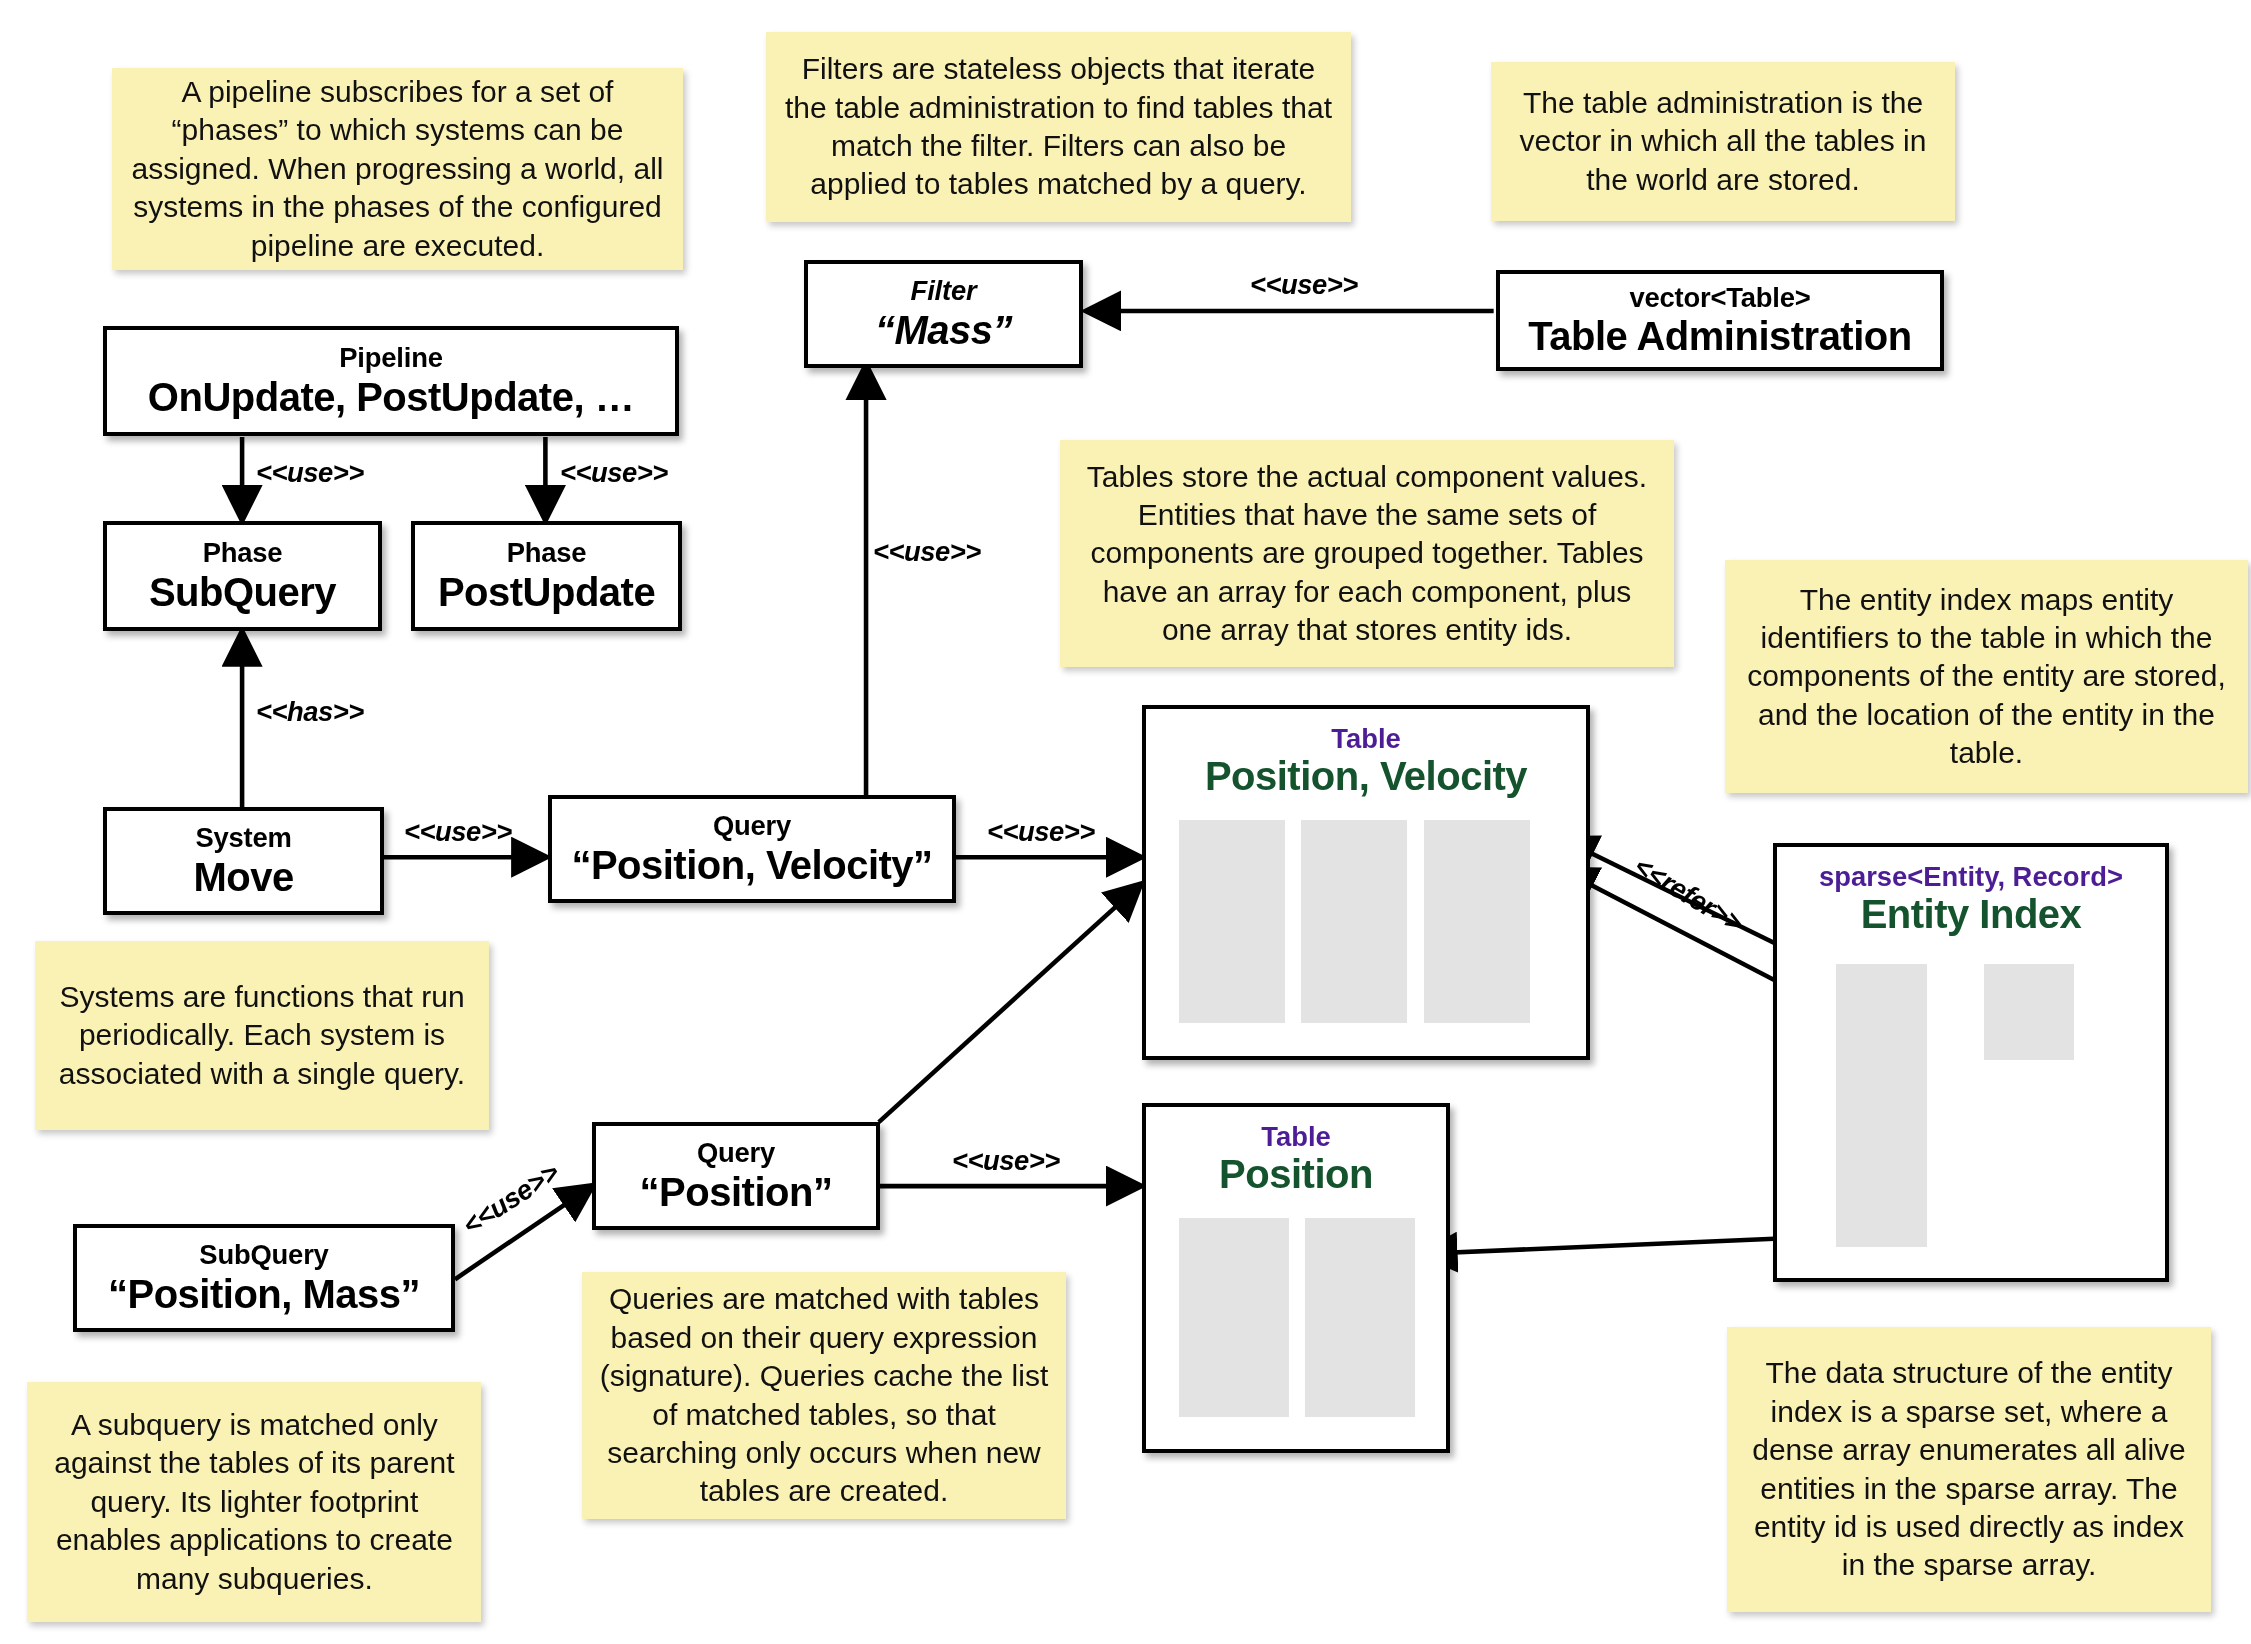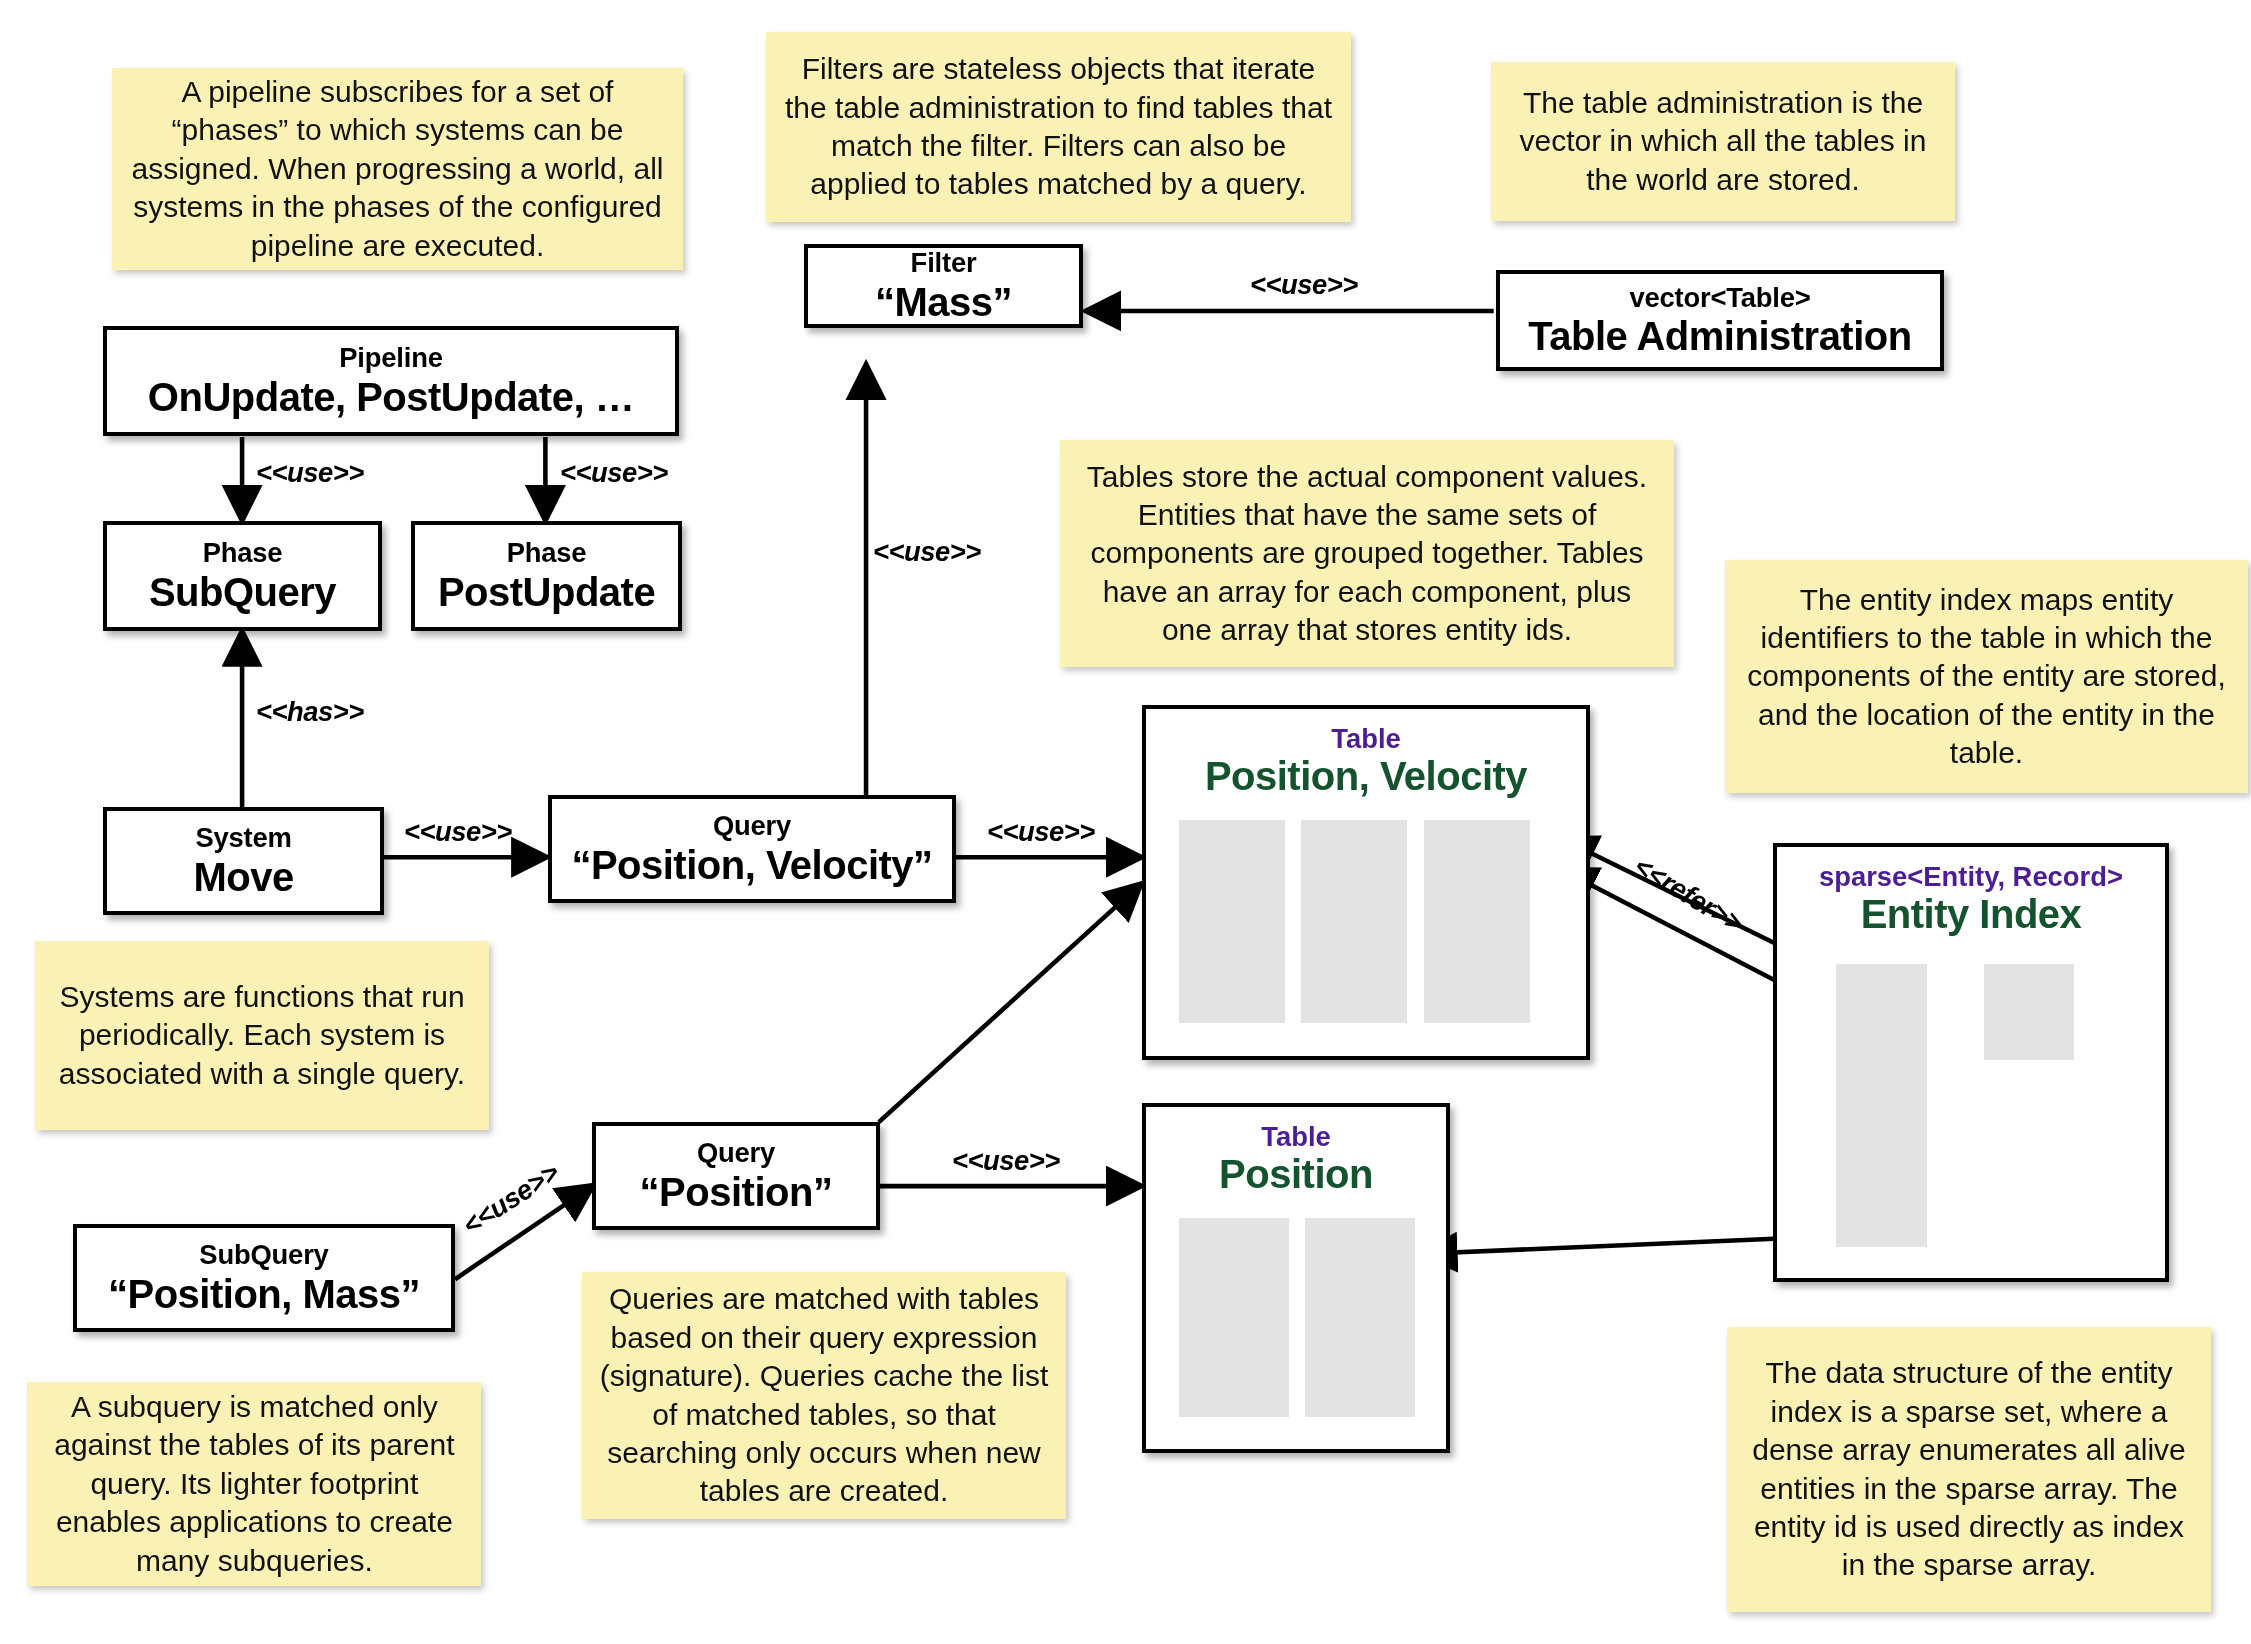--- a/index.html
+++ b/index.html
@@ -175,21 +175,21 @@
   </div>
 
   <div class="note" style="left:35px; top:941px; width:454px; height:189px;">
     <span>Systems are functions that run periodically. Each system is associated with a single query.</span>
   </div>
 
   <div class="note" style="left:582px; top:1272px; width:484px; height:247px;">
     <span>Queries are matched with tables based on their query expression (signature). Queries cache the list of matched tables, so that searching only occurs when new tables are created.</span>
   </div>
 
-  <div class="note" style="left:27.4px; top:1382px; width:454px; height:204px;">
+  <div class="note" style="left:27.4px; top:1382px; width:454px; height:240px;">
     <span>A subquery is matched only against the tables of its parent query. Its lighter footprint enables applications to create many subqueries.</span>
   </div>
 
   <div class="note" style="left:1727px; top:1327px; width:484px; height:285px;">
     <span>The data structure of the entity index is a sparse set, where a dense array enumerates all alive entities in the sparse array. The entity id is used directly as index in the sparse array.</span>
   </div>
 
   <div class="box" style="left:103px; top:326px; width:576px; height:110px;">
     <div class="stereo">Pipeline</div>
     <div class="name">OnUpdate, PostUpdate, …</div>
@@ -218,21 +218,21 @@
   <div class="box" style="left:592px; top:1122px; width:288px; height:108px;">
     <div class="stereo">Query</div>
     <div class="name">“Position”</div>
   </div>
 
   <div class="box" style="left:73px; top:1224px; width:382px; height:108px;">
     <div class="stereo">SubQuery</div>
     <div class="name">“Position, Mass”</div>
   </div>
 
-  <div class="box" style="left:804px; top:244px; width:279px; height:84px;">
+  <div class="box" style="left:804px; top:260px; width:279px; height:108px;font-style:italic;">
     <div class="stereo">Filter</div>
     <div class="name">“Mass”</div>
   </div>
 
   <div class="box" style="left:1496px; top:270px; width:448px; height:101px;">
     <div class="stereo">vector&lt;Table&gt;</div>
     <div class="name">Table Administration</div>
   </div>
 
   <div class="tablebox" style="left:1142px; top:705px; width:448px; height:355px;">

